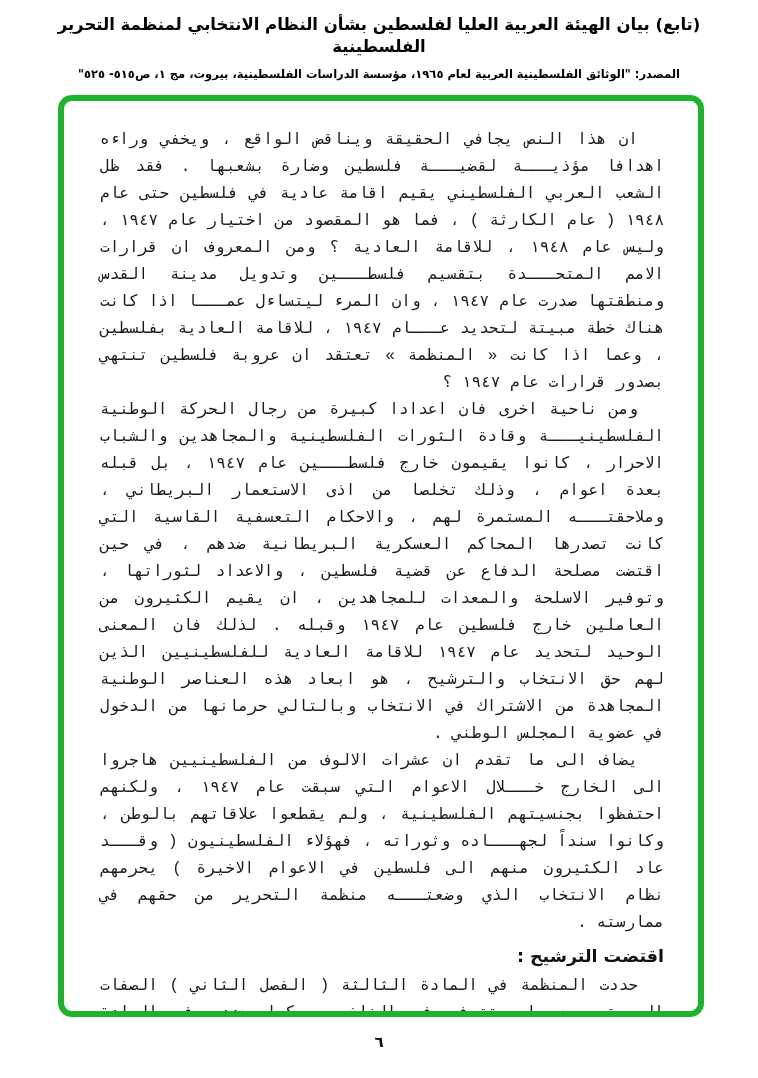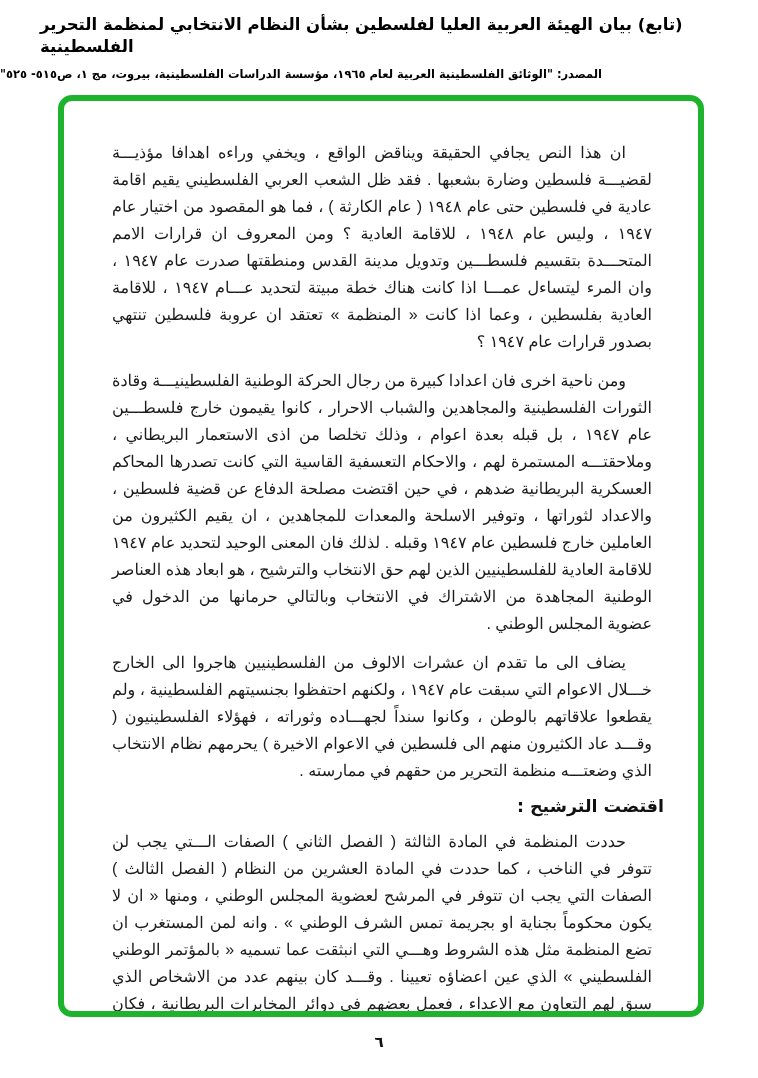--- a/index.html
+++ b/index.html
@@ -12,21 +12,21 @@
     width: 758px;
     height: 1078px;
     font-family: "DejaVu Sans", sans-serif;
     overflow: hidden;
   }
   .header {
     position: absolute;
     top: 14px;
     left: 0;
     width: 758px;
-    text-align: left;
+    text-align: center;
     direction: rtl;
     color: #000;
   }
   .doc-title {
     font-size: 16.5px;
     font-weight: bold;
     letter-spacing: 0;
     line-height: 22px;
     padding: 0 40px;
   }
@@ -43,27 +43,27 @@
     height: 922px;
     box-sizing: border-box;
     border: 6px solid #1db32d;
     border-radius: 14px;
     background: #ffffff;
     padding: 26px 34px 0 36px;
     direction: rtl;
     overflow: hidden;
   }
   .para {
-    margin: 12px;
+    margin: 0;
     font-size: 16px;
     line-height: 27px;
     text-align: justify;
     text-indent: 26px;
     color: #1b1b1b;
-    font-family: Liberation Sans, sans-serif;
+    font-family: Liberation Mono, monospace;
   }
   .section-heading {
     margin: 9px 0 7px 0;
     font-size: 17.5px;
     font-weight: bold;
     text-align: right;
     color: #111;
   }
   .page-number {
     position: absolute;

